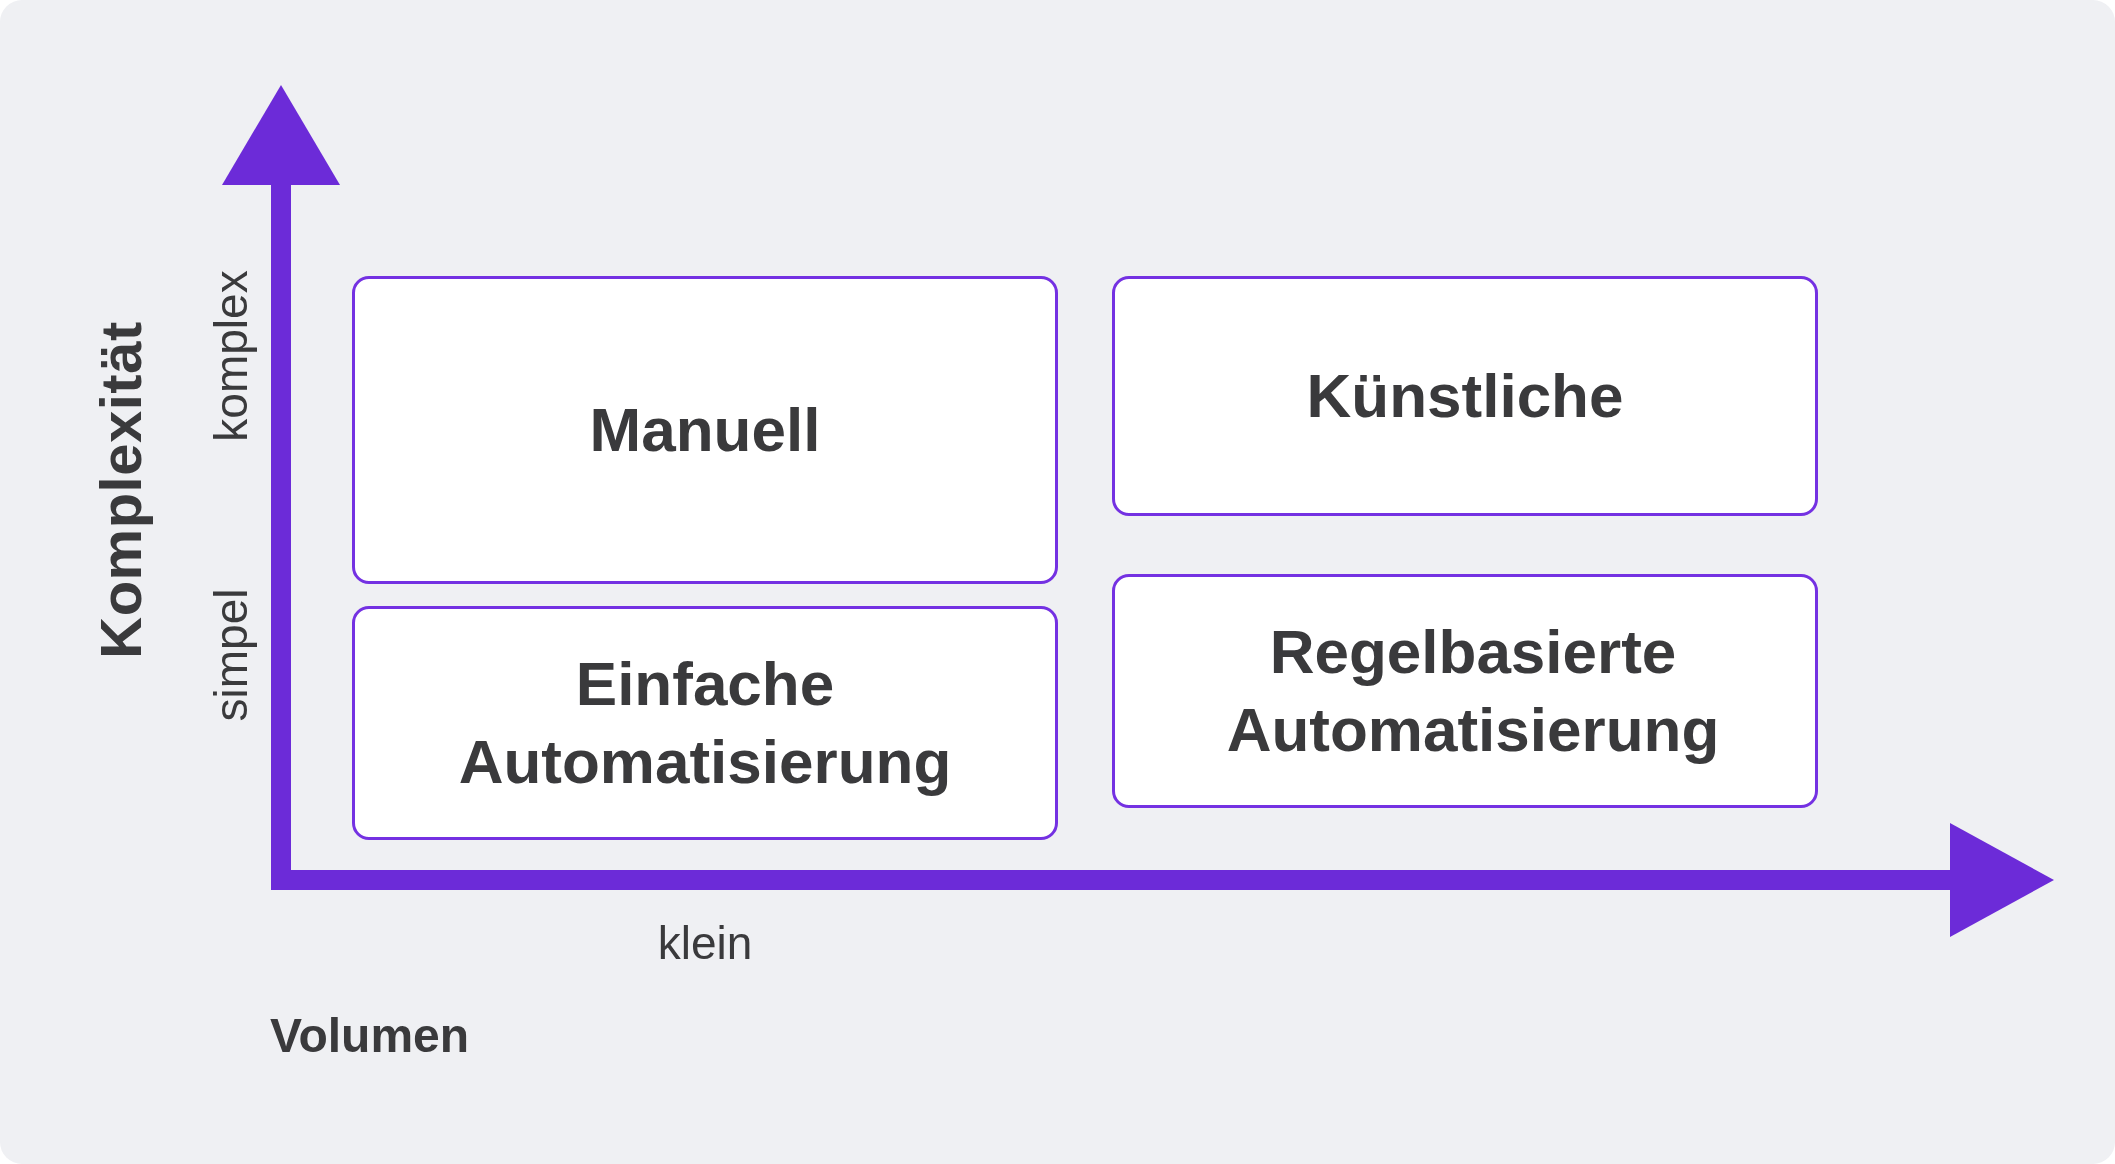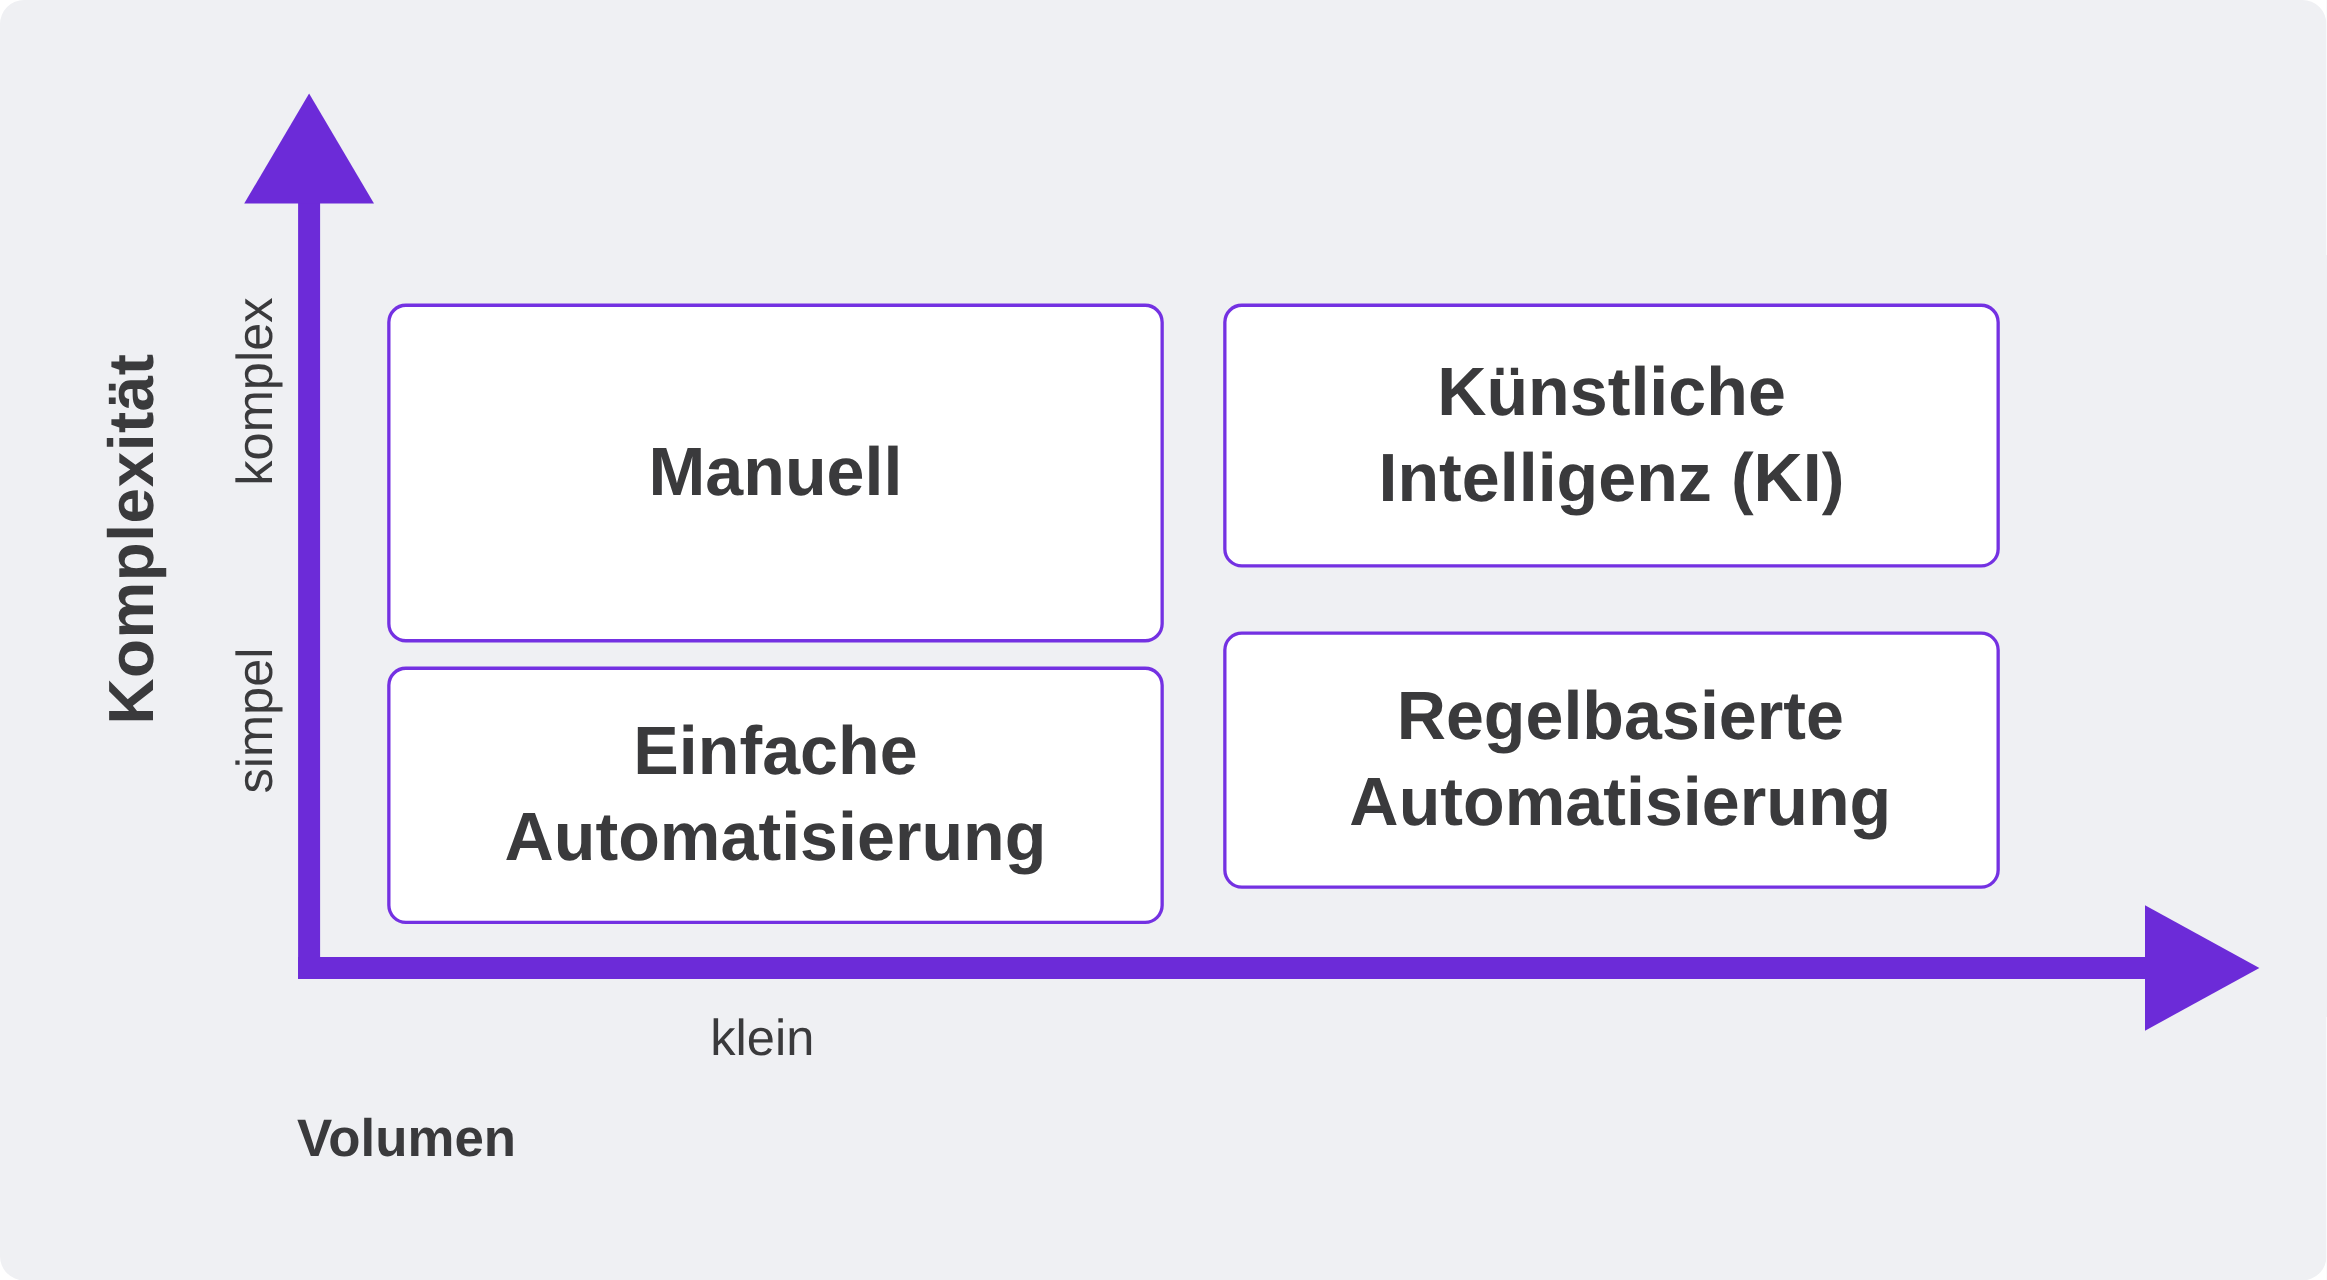--- a/index.html
+++ b/index.html
@@ -50,21 +50,21 @@
     position:absolute;left:231px;
     transform:translate(-50%,-50%) rotate(-90deg);
     font-size:46px;color:var(--text-dark);white-space:nowrap;
   }
   .y-tick.top{top:356px;}
   .y-tick.bottom{top:655px;}
   .x-tick{
     position:absolute;top:916px;width:706px;text-align:center;
     font-size:46px;color:var(--text-dark);white-space:nowrap;
   }
-  .x-tick.left{left:340px;}
+  .x-tick.left{left:352px;}
   .x-tick.right{left:1112px;}
   .x-title{
     position:absolute;left:270px;top:1008px;width:1686px;text-align:left;
     font-size:48px;font-weight:bold;color:var(--text-dark);
   }
   
   .box{
     position:absolute;width:706px;
     background:var(--box-background);
     border:3px solid var(--box-border);
@@ -93,21 +93,20 @@
   <div class="y-title">Komplexität</div>
   <div class="y-tick top">komplex</div>
   <div class="y-tick bottom">simpel</div>
 
   <div class="box tl">
     <div class="box-line">Manuell</div>
     <div class="box-line"></div>
   </div>
   <div class="box tr">
     <div class="box-line">Künstliche</div>
-    <div class="box-line">Intelligenz (KI)</div>
   </div>
   <div class="box bl">
     <div class="box-line">Einfache</div>
     <div class="box-line">Automatisierung</div>
   </div>
   <div class="box br">
     <div class="box-line">Regelbasierte</div>
     <div class="box-line">Automatisierung</div>
   </div>
 

